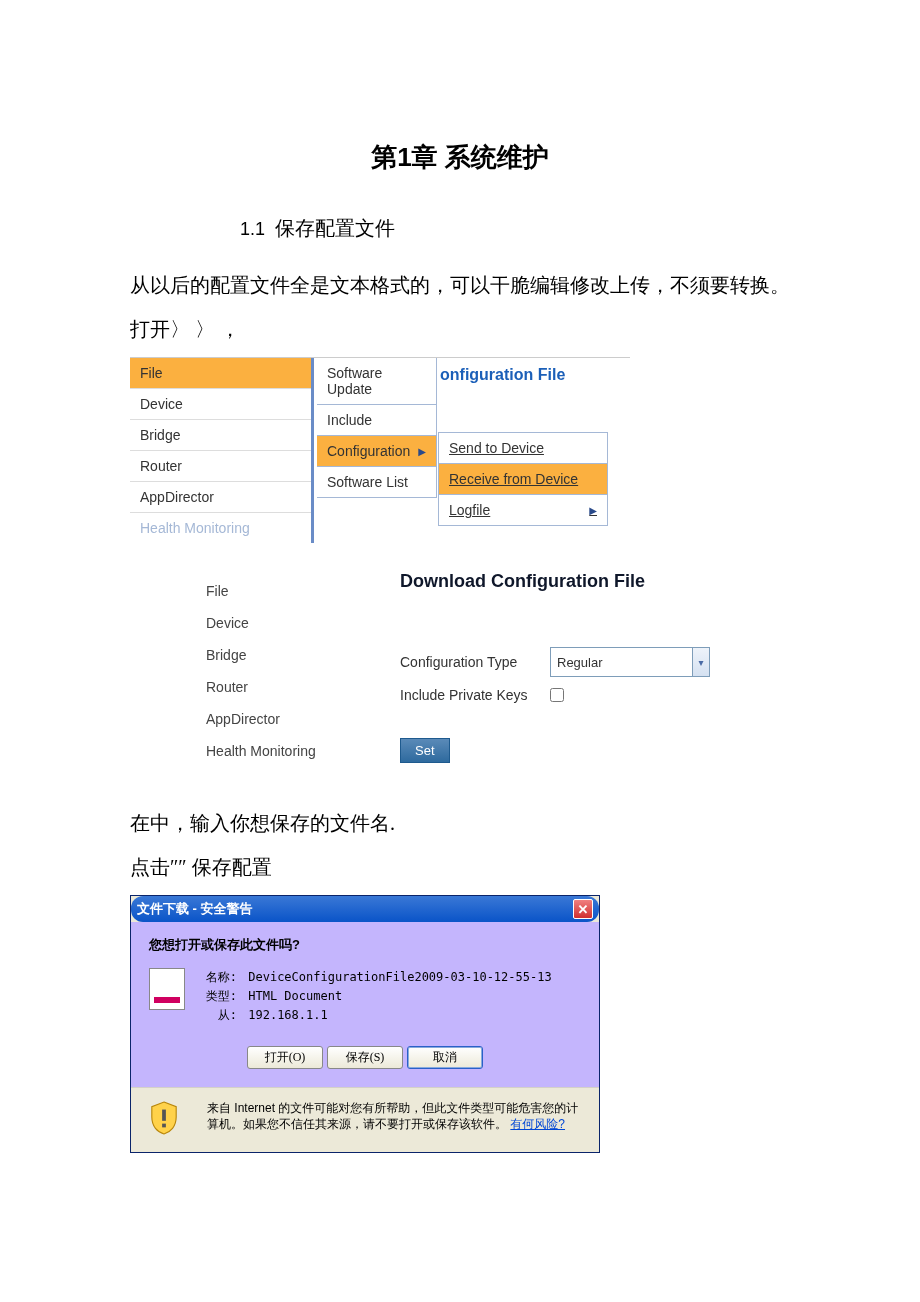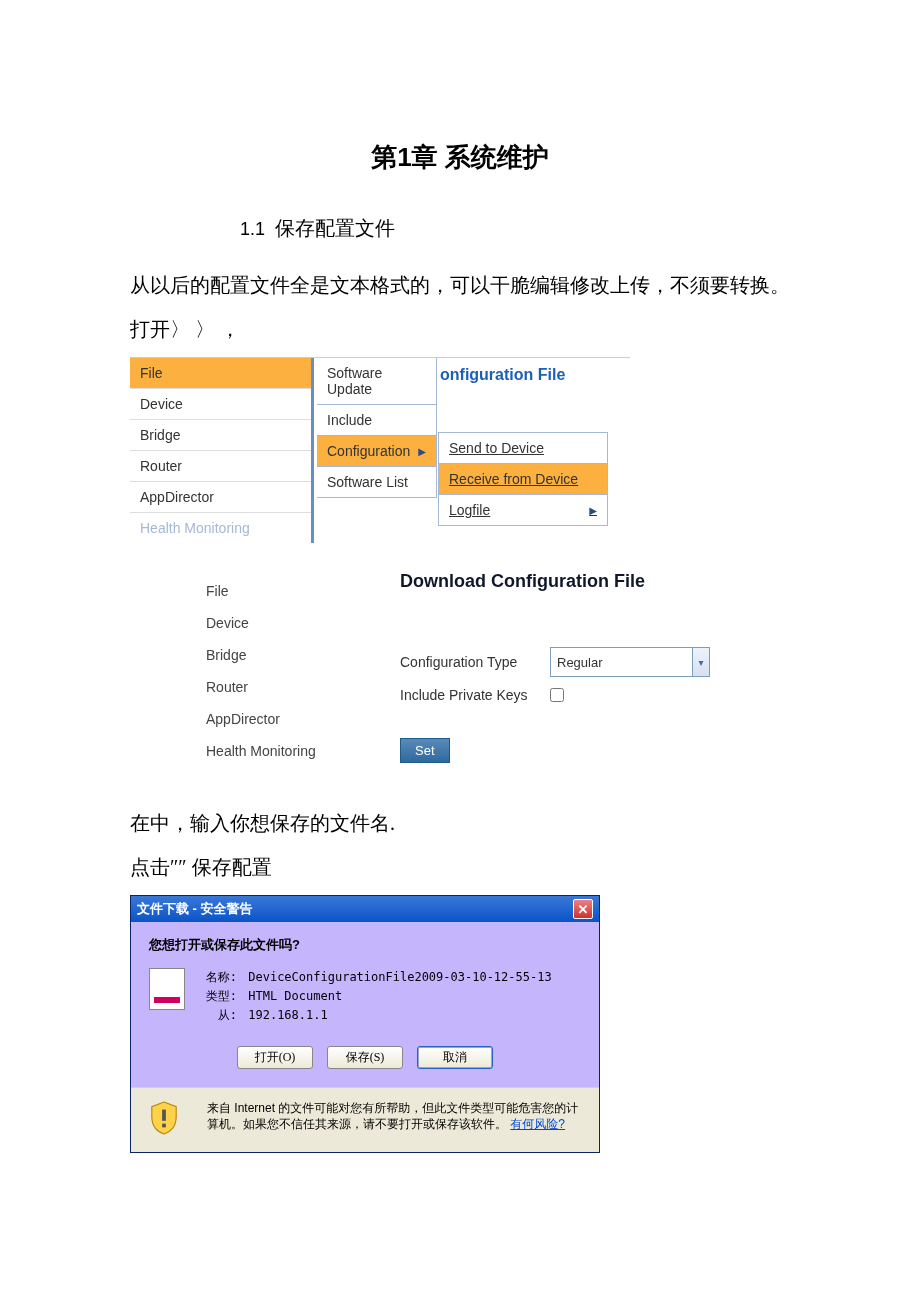--- a/index.html
+++ b/index.html
@@ -32,30 +32,30 @@
     .shot2 .right { position: absolute; left: 200px; top: 18px; width: 400px; font-family: Arial; font-size: 15px;}
     .shot2 .panel-title { color: #0f172a; font-weight: bold; font-size: 18px; margin-bottom: 55px;}
     .shot2 .form-row { display: flex; align-items: center; margin-bottom: 10px; font-size: 14px; color: #333;}
     .shot2 .form-label { width: 150px; }
     .shot2 .sel-wrap { display:inline-flex; border:1px solid #7e9db9; height:30px; width:160px; align-items:center; padding-left:6px; font-size:13px; justify-content:space-between;}
     .shot2 input[type=checkbox] { width: 14px; height: 14px; border: 1px solid #7e9db9;}
     .shot2 .set-btn { display:inline-block; margin-top: 25px; padding: 4px 14px; background: linear-gradient(#5a8ab8,#2e6a9e); color: #fff; font-size: 13px; border: 1px solid #1e5a8e; cursor:pointer;}
 
     
     .dlg { width: 470px; margin: 10px 0 0 0; border: 1px solid #0a246a; font-family: "SimSun", Tahoma, sans-serif; font-size: 12px; background: #ece9d8;}
-    .dlg-title { background: linear-gradient(#3a78d6,#0a54c8); color:#fff; font-weight:bold; padding: 3px 6px; display:flex; justify-content:space-between; align-items:center; font-size:13px;}
+    .dlg-title { background: linear-gradient(#3a78d6,#0a54c8); color:#fff; font-weight:bold; padding: 3px 6px; display:flex; justify-content:space-between; align-items:center; font-size:13px;border-radius:12px;}
     .dlg-close { width:20px; height:20px; background: linear-gradient(#f08080,#d03030); border:1px solid #fff; color:#fff; display:flex; align-items:center; justify-content:center; font-family: Arial; font-size:13px; font-weight:bold; border-radius:2px; cursor:pointer;}
     .dlg-body { padding: 14px 18px 18px 18px; background: #c4b5fd;}
     .dlg-q { font-weight: bold; margin-bottom: 14px; font-size: 13px;}
     .dlg-info { display: flex; gap: 14px; margin-bottom: 18px;}
     .dlg-icon { width: 36px; height: 42px; border: 1px solid #888; background: #fff; position:relative; flex-shrink:0;}
     .dlg-icon::after { content:""; position:absolute; left:4px; right:4px; top:28px; height:6px; background:#d00060;}
     .dlg-kv { font-size: 12px; line-height: 1.6; font-family: "SimSun", monospace;}
     .dlg-kv .k { display:inline-block; width:38px; text-align:right; margin-right:4px;}
-    .dlg-btns { display:flex; justify-content:center; gap: 14px; margin-top: 20px;}
+    .dlg-btns { display:flex; justify-content:center; gap: 4px; margin-top: 20px;}
     .xp-btn { border: 1px solid #888; background: linear-gradient(#fff,#ece9d8); padding: 2px 16px; font-size: 12px; border-radius: 3px; cursor:pointer; font-family: "SimSun"; min-width:76px; text-align:center;}
     .xp-btn.focus { border: 1px solid #2a60c8; box-shadow: 0 0 0 1px #88aadd inset;}
     .dlg-footer { background: #ece9d8; padding: 12px 18px 16px 18px; display:flex; gap: 28px; align-items:flex-start; border-top: 1px solid #d4d0c8;}
     .warn-shield { width: 30px; height: 36px; flex-shrink: 0; position: relative;}
     .warn-shield svg { width:100%; height:100%;}
     .dlg-footer .txt { font-size: 12px; line-height: 1.4;}
     .dlg-footer .txt a { color: #0046d5; text-decoration: underline;}
   </style>
 </head>
 <body>

